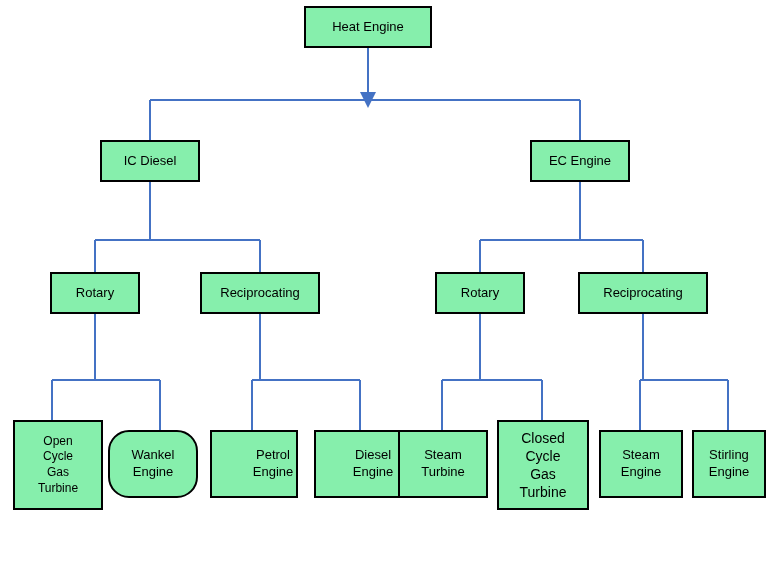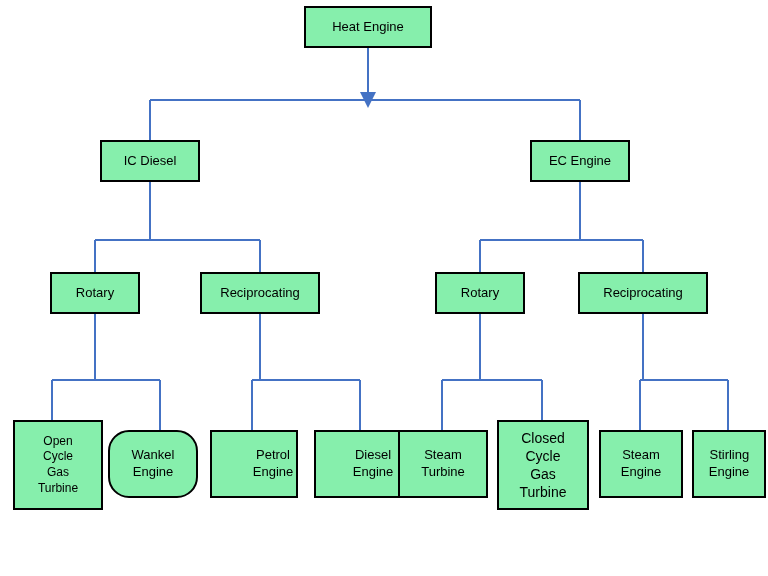--- a/index.html
+++ b/index.html
@@ -145,17 +145,17 @@
 Gas
 Turbine</span>
   </div>
 
   <div class="node" style="left:599px; top:430px; width:84px; height:68px; white-space:pre-line;">
     <span style="white-space:pre-line;">Steam
 Engine</span>
   </div>
 
   <div class="node" style="left:692px; top:430px; width:74px; height:68px; white-space:pre-line;">
-    <span style="white-space:pre-line;text-align:right;">Stirling
+    <span style="white-space:pre-line;">Stirling
 Engine</span>
   </div>
 
 </div>
 
 </body></html>

